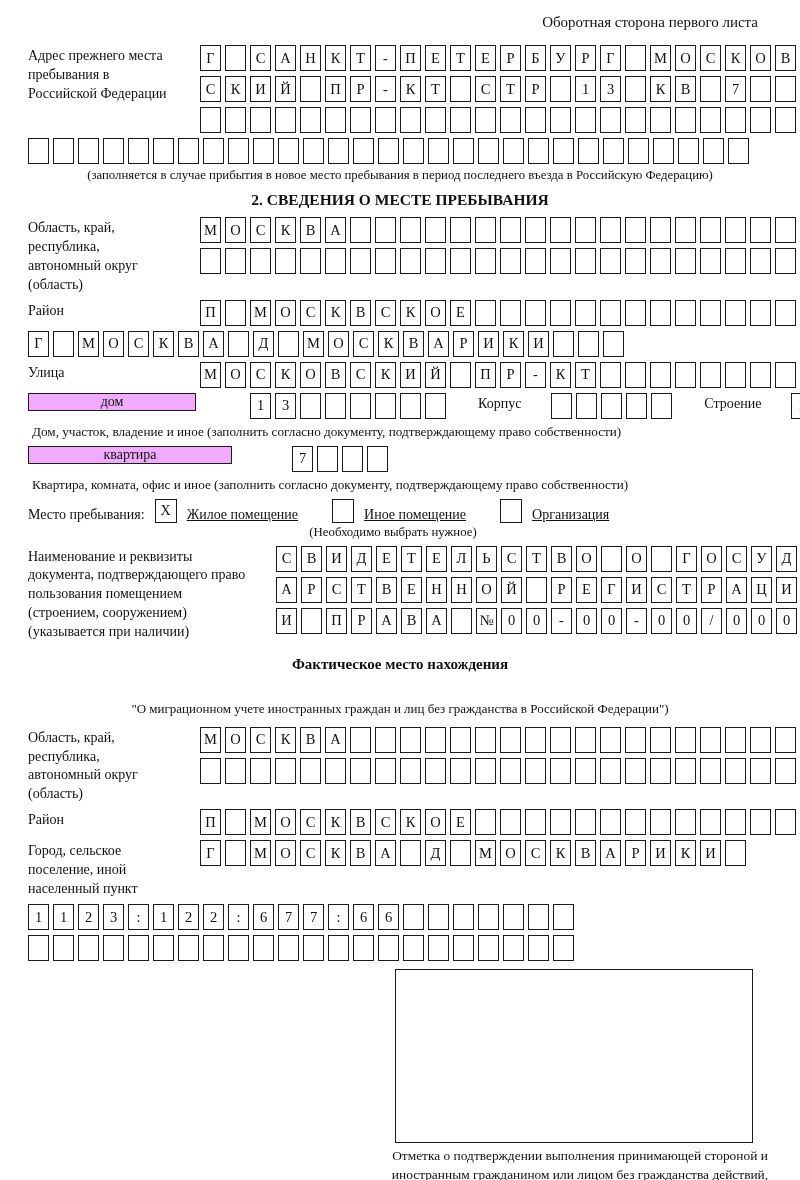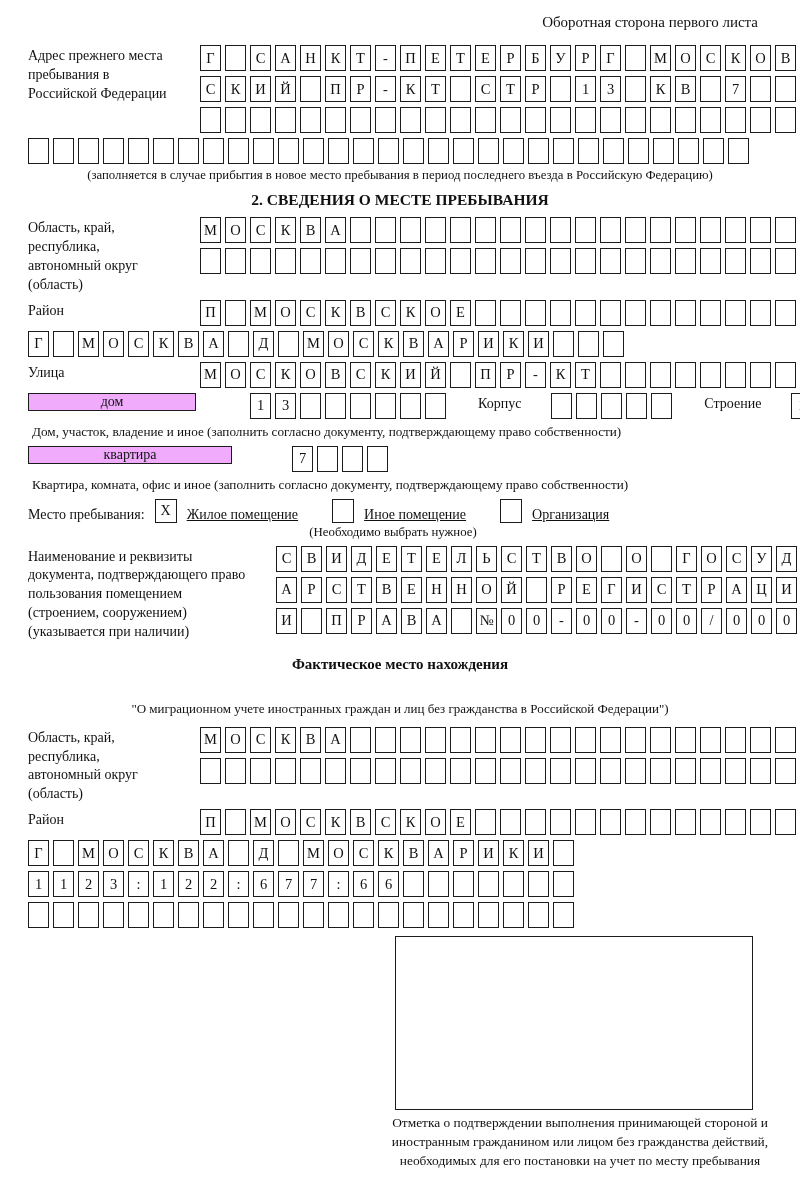--- a/index.html
+++ b/index.html
@@ -551,20 +551,21 @@
       <span class="cell"></span>
       <span class="cell"></span>
       <span class="cell"></span>
       <span class="cell"></span>
       <span class="cell"></span>
       <span class="cell"></span>
     </div>
 </div>
 
 <div class="frow">
+  <div class="flabel">Город, сельское поселение, иной населенный пункт</div>
   <div class="grid">
       <span class="cell">Г</span>
       <span class="cell"></span>
       <span class="cell">М</span>
       <span class="cell">О</span>
       <span class="cell">С</span>
       <span class="cell">К</span>
       <span class="cell">В</span>
       <span class="cell">А</span>
       <span class="cell"></span>

